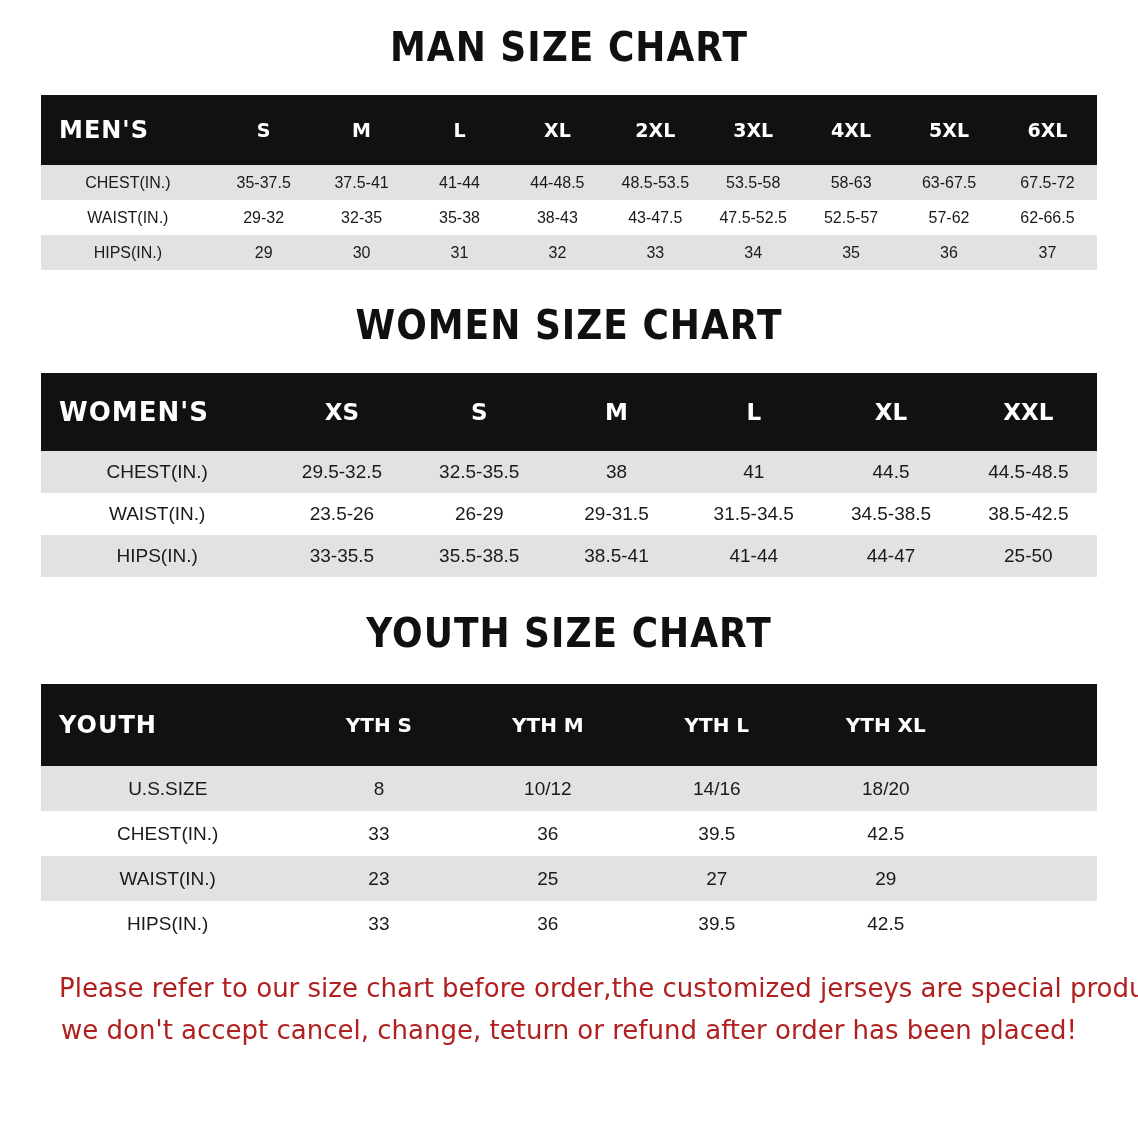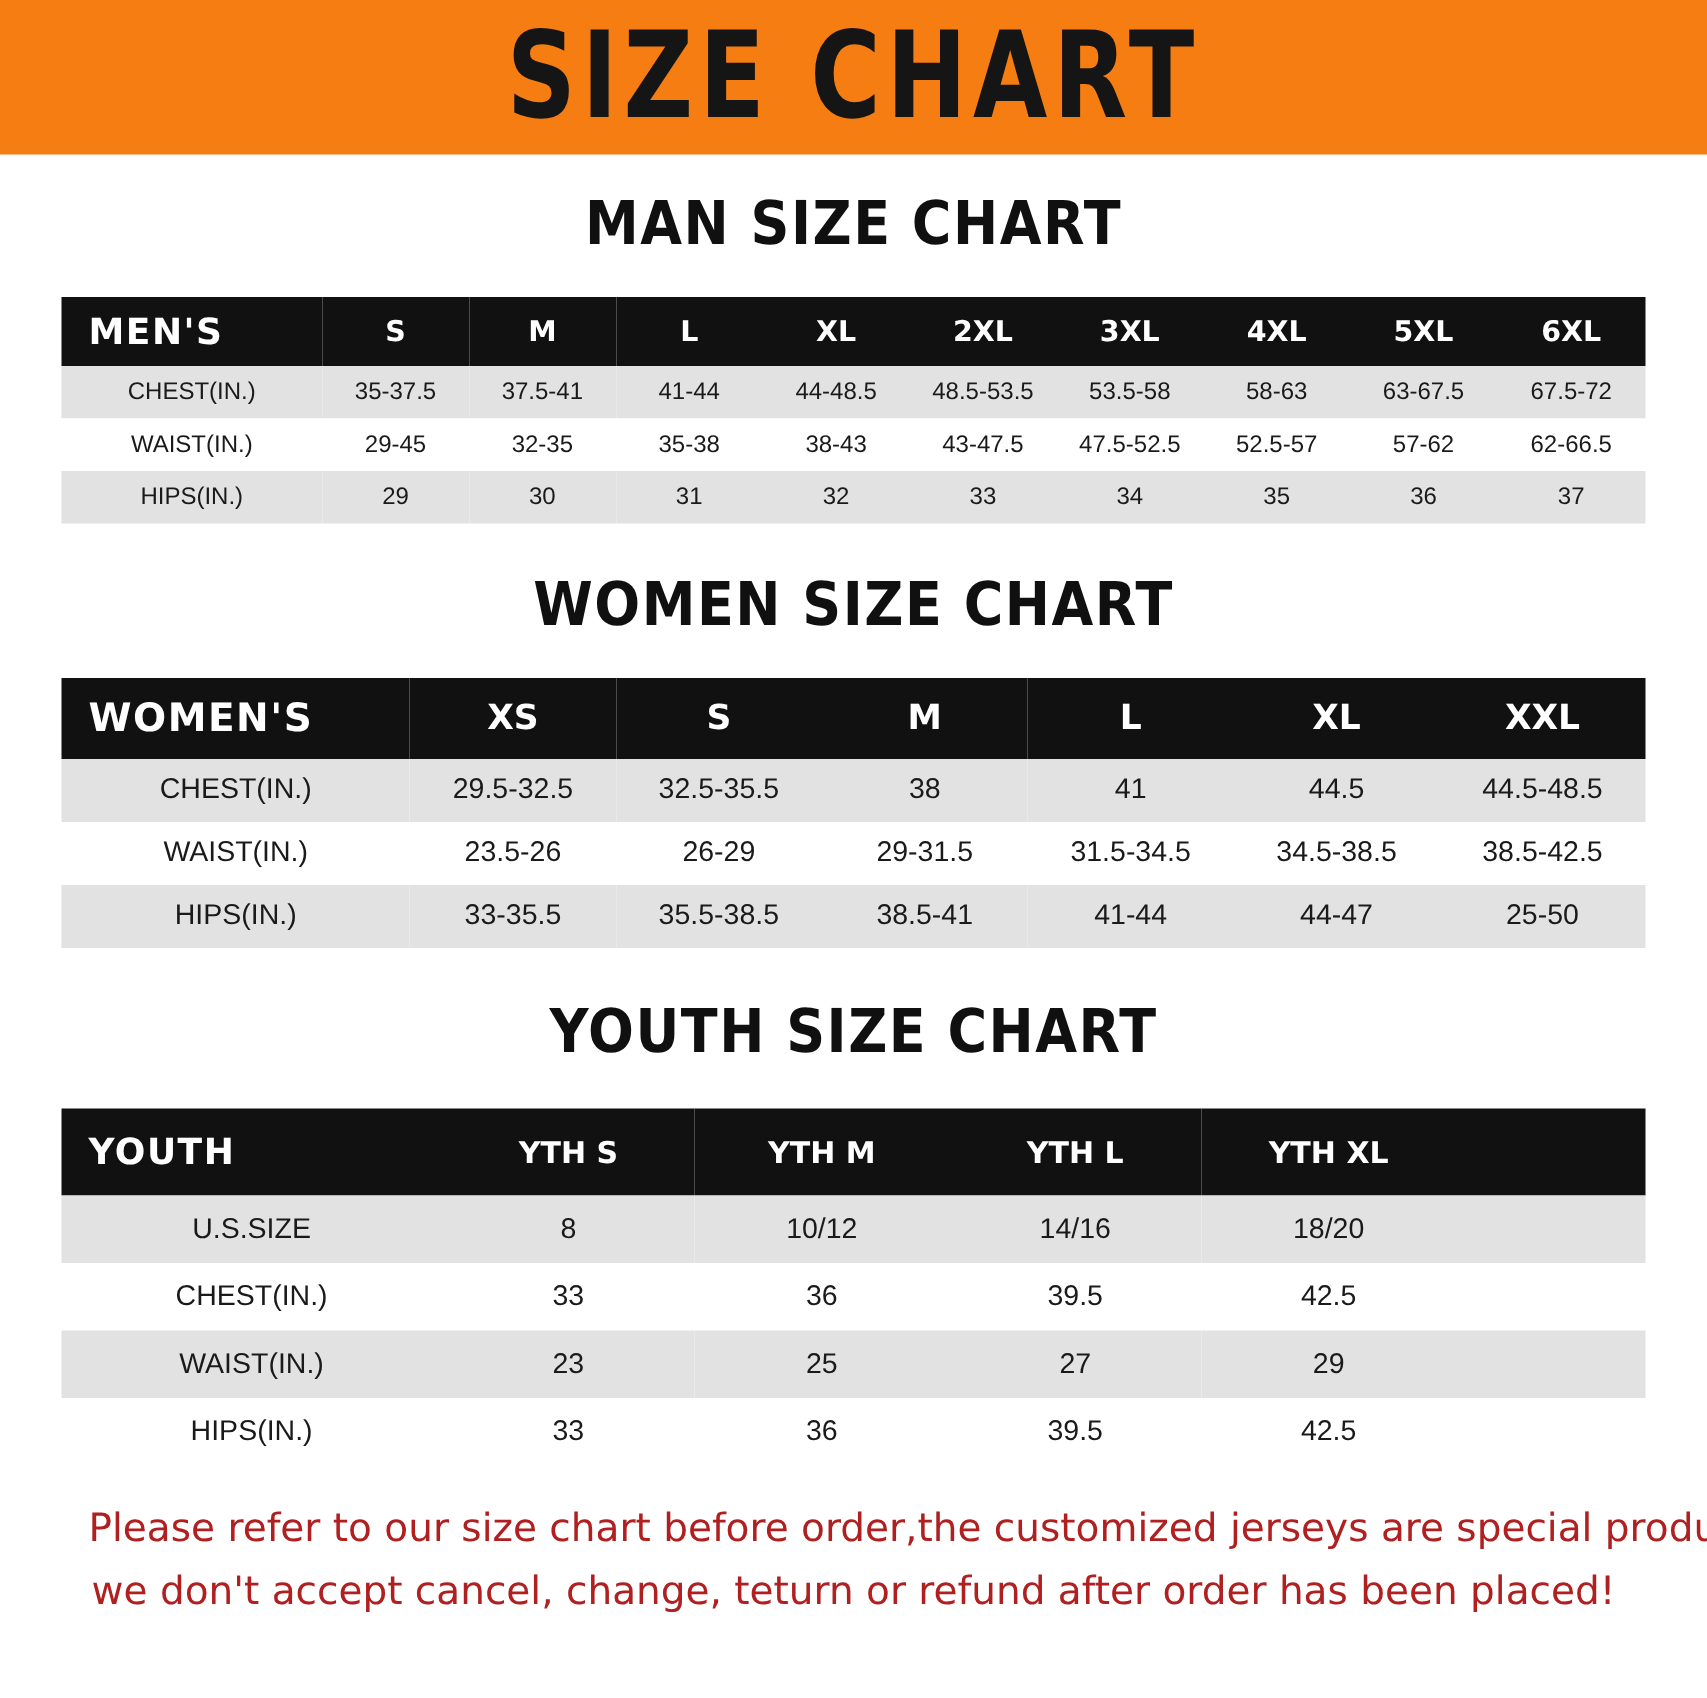--- a/index.html
+++ b/index.html
@@ -66,21 +66,21 @@
     width: 100%;
     border-collapse: collapse;
     table-layout: fixed;
   }
   table.size-table thead th {
     background: #111111;
     color: #ffffff;
     font-family: "DejaVu Sans", sans-serif;
     font-weight: bold;
     text-align: center;
-    padding: 0;
+    padding: 12px;
   }
   table.size-table thead th.lead {
     text-align: left;
     padding-left: 18px;
     letter-spacing: 1px;
   }
   table.size-table tbody td {
     text-align: center;
     color: #1a1a1a;
     font-family: "Liberation Sans", sans-serif;
@@ -120,23 +120,20 @@
     font-size: 26px;
     line-height: 1.6;
   }
   .note div { white-space: nowrap; }
 </style>
 </head>
 <body>
 
 <div class="page">
 
-  <div class="banner">
-    <div class="banner-title">SIZE CHART</div>
-  </div>
 
   <div class="section-heading h-man">MAN SIZE CHART</div>
   <div class="table-wrap wrap-man">
     <table class="size-table men">
       <colgroup>
         <col style="width:16.5%">
         <col style="width:9.3%">
           <col style="width:9.3%">
           <col style="width:9.3%">
         <col style="width:9.3%">
@@ -168,21 +165,21 @@
           <td>41-44</td>
           <td>44-48.5</td>
           <td>48.5-53.5</td>
           <td>53.5-58</td>
           <td>58-63</td>
           <td>63-67.5</td>
           <td>67.5-72</td>
         </tr>
         <tr class="row-plain">
           <td class="lead">WAIST(IN.)</td>
-          <td>29-45</td>
+          <td>29-32</td>
           <td>32-35</td>
           <td>35-38</td>
           <td>38-43</td>
           <td>43-47.5</td>
           <td>47.5-52.5</td>
           <td>52.5-57</td>
           <td>57-62</td>
           <td>62-66.5</td>
         </tr>
         <tr class="row-shade">

